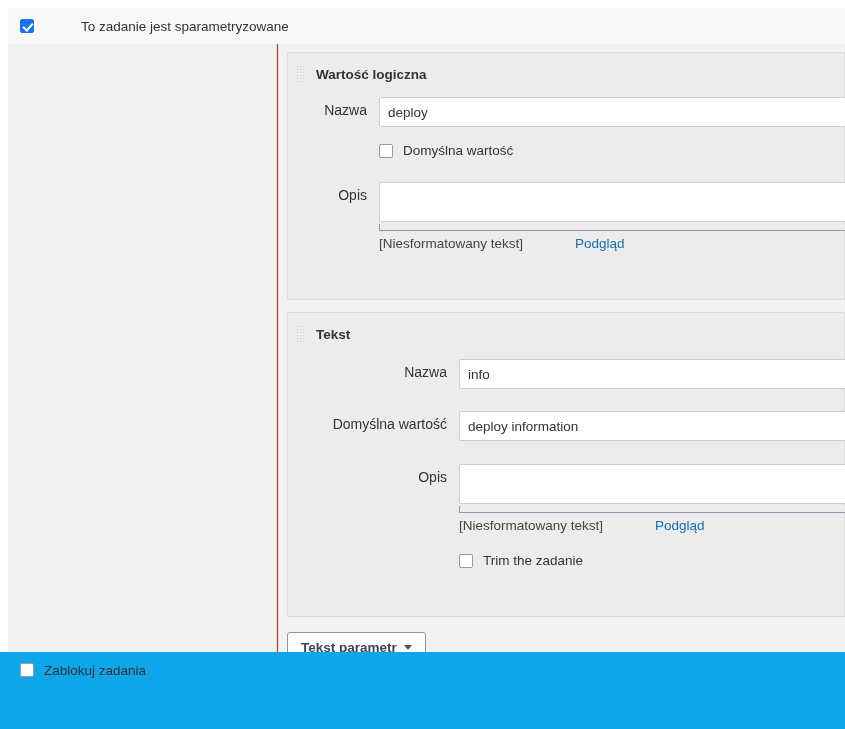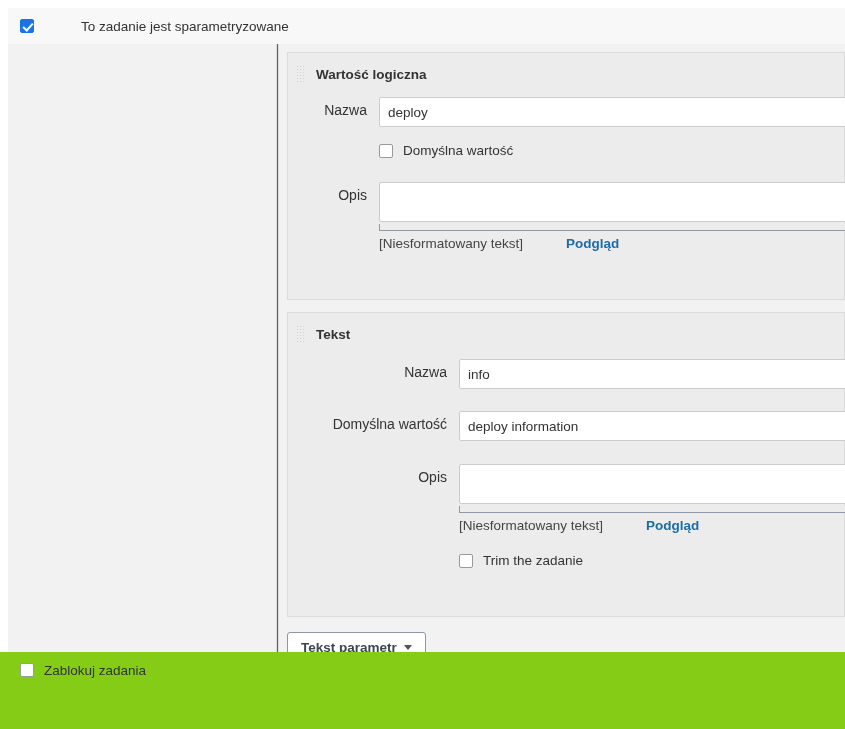--- a/index.html
+++ b/index.html
@@ -137,22 +137,22 @@
     margin-top: 2px;
     background: #ececec;
   }
   .hint-row {
     margin-top: 5px;
     font-size: 13.5px;
     color: #444444;
     white-space: nowrap;
   }
   .hint-link {
-    color: #1b6ca8; font-weight: bold; text-decoration: none; cursor: pointer;
-    margin-left: 3px;
+    color: #1b6ca8; font-weight: normal; text-decoration: none; cursor: pointer;
+    margin-left: 12px;
     padding-left: 40px;
   }
   .inline-cb-row {
     display: flex; align-items: center; padding: 8px 0 4px 0;
   }
 
   
   .add-btn {
     display: inline-flex; align-items: center; gap: 7px;
     height: 30px; padding: 0 13px;
@@ -168,21 +168,21 @@
   .caret {
     width: 0; height: 0;
     border-left: 4.5px solid transparent;
     border-right: 4.5px solid transparent;
     border-top: 5px solid #4a5560;
   }
 
   
   .bottom-rows {
     position: absolute; left: 0; top: 652px; width: 845px; height: 77px;
-    background: #84cc16;
+    background: #0ea5e9;
   }
   .bottom-row {
     display: flex; align-items: center;
     height: 36px; padding-left: 20px;
   }
   .bottom-row.alt { background: #f8f8f8; }
 </style>
 </head>
 <body>
 

